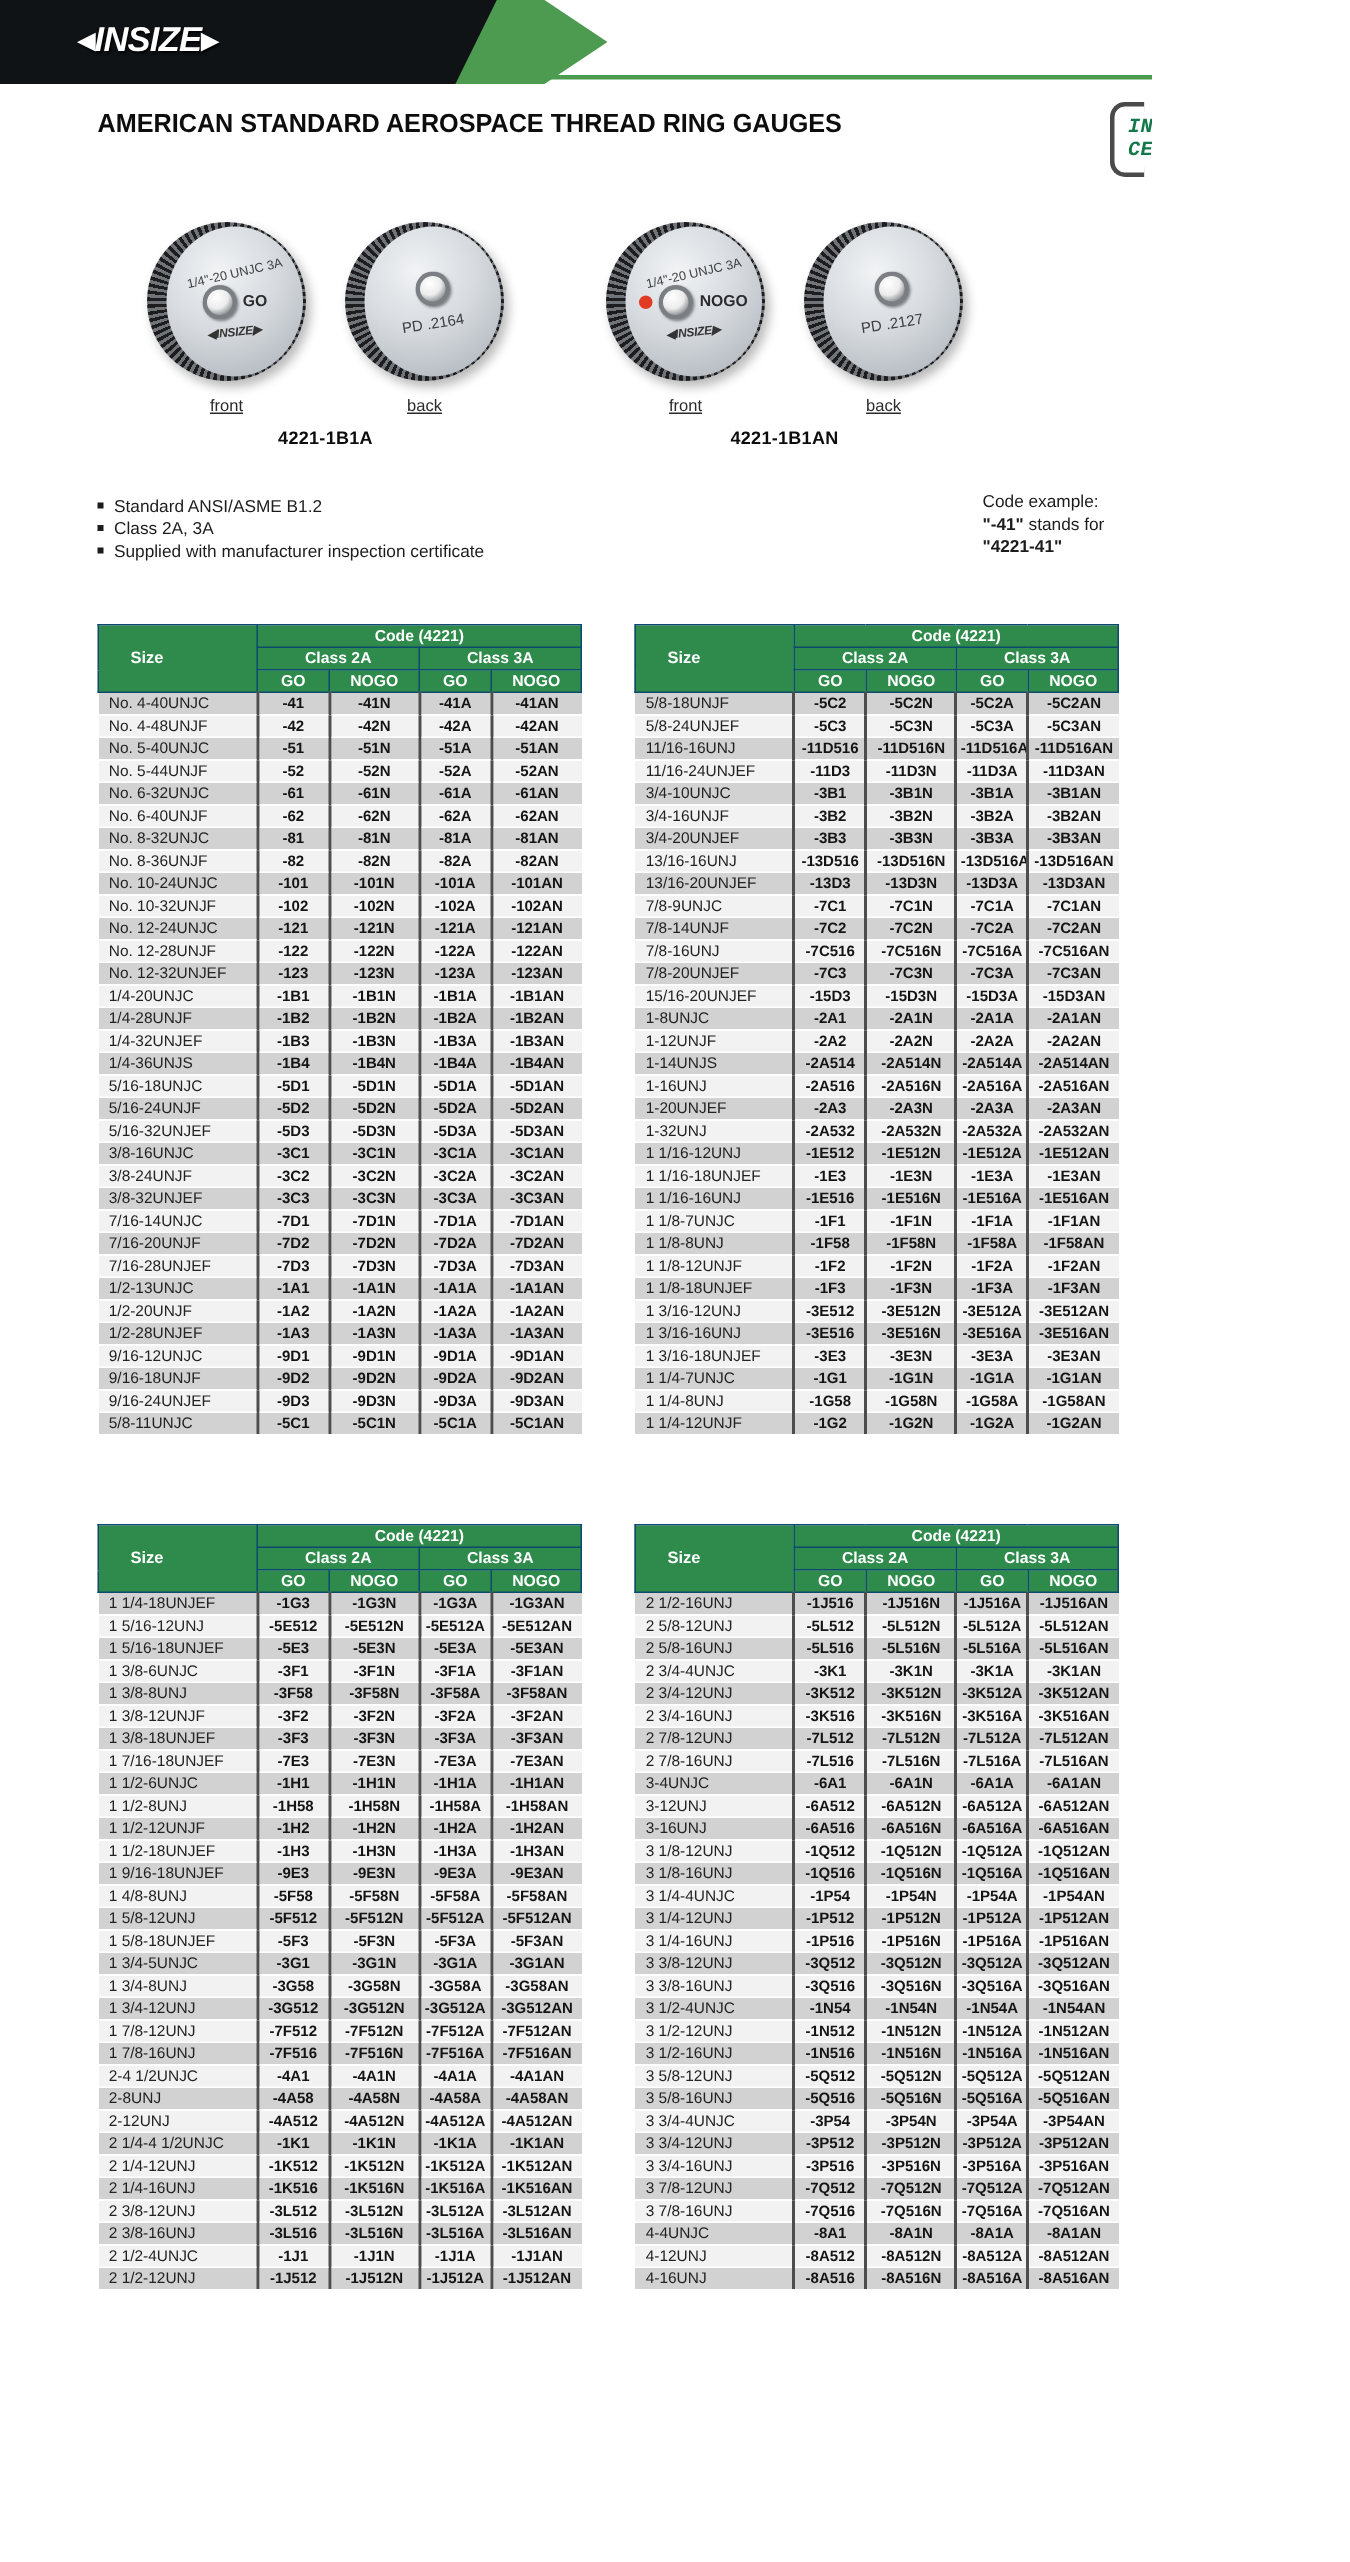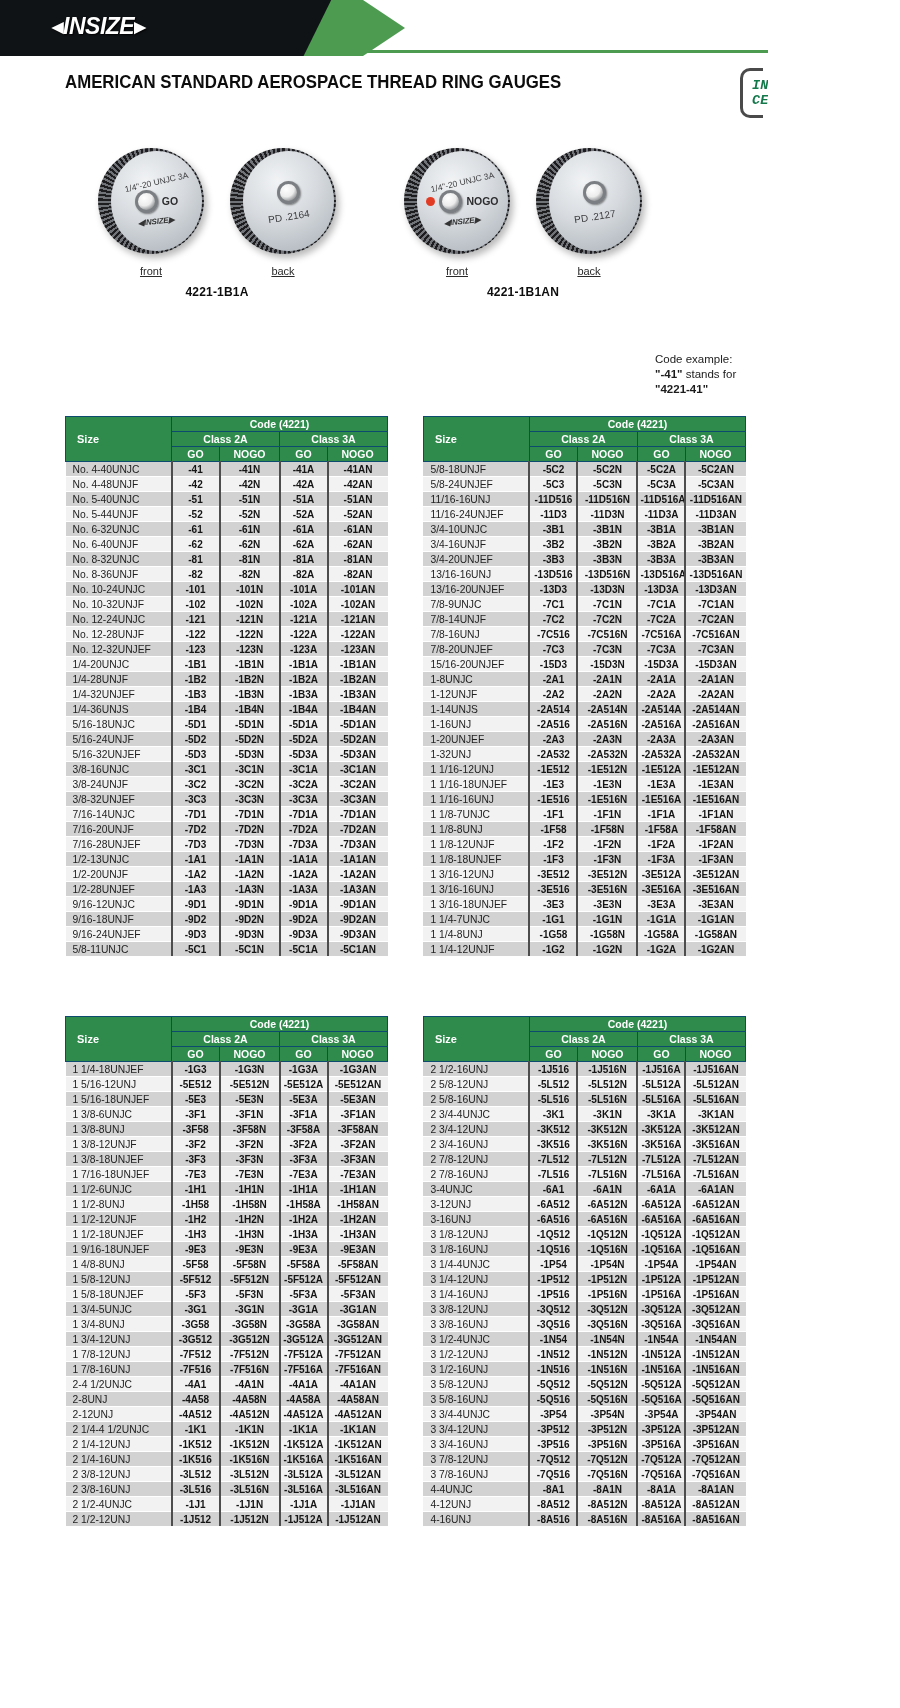--- a/index.html
+++ b/index.html
@@ -56,31 +56,31 @@
   .brand-mark { font-size:8px; font-weight:bold; font-style:italic; color:#333; margin-top:4px;
       transform:rotate(-6deg); letter-spacing:-.2px; white-space:nowrap; }
   .pd-text { font-size:10px; color:#3c3c3e; transform:rotate(-9deg); margin-top:7px; white-space:nowrap; }
   .caption { margin-top:11px; font-size:11px; color:#2a2a2a;text-decoration:underline; }
   .model { margin-top:8px; font-size:12px; font-weight:bold; color:#0d0d0d; letter-spacing:.2px; }
 
   
   .features { position:absolute; top:331px; left:65px; font-size:11.5px; color:#1c1c1c; }
   .feature { height:15px; line-height:15px; white-space:nowrap; }
   .sq { display:inline-block; width:4px; height:4px; background:#1c1c1c; margin-right:7px; vertical-align:2px; }
-  .code-example { position:absolute; top:352px; left:655px; font-size:11.5px; color:#1c1c1c; line-height:15px; }
+  .code-example { position:absolute; top:328px; left:655px; font-size:11.5px; color:#1c1c1c; line-height:15px; }
   .code-example .b { font-weight:bold; }
 
   
   .tables-row { position:absolute; left:65px; width:681px; display:flex; justify-content:space-between; }
   .row-top { top:416px; }
   .row-bottom { top:1016px; }
   table.gauge { border-collapse:collapse; width:322px; table-layout:fixed; }
   table.gauge th { background:#2e8b4c; color:#fff; font-weight:bold; font-size:10.5px;
       border:1px solid #0c4a6e; padding:0 2px; height:14px; text-align:center; }
-  table.gauge th.h-size { text-align:left; padding-left:11px; font-size:11px; }
+  table.gauge th.h-size { text-align:left; padding-left:21px; font-size:11px; }
   table.gauge td { font-size:10px; height:14px; padding:0 2px; text-align:center; font-weight:bold;
       color:#141414; border-top:1px solid #fff; border-left:2px solid #4d4d4d; white-space:nowrap;
       overflow:hidden; }
   table.gauge td.size { text-align:left; padding-left:7px; font-weight:normal; color:#222;
       border-left:none; font-size:10.3px; }
   table.gauge tr.odd td { background:#d2d2d2; }
   table.gauge tr.even td { background:#f2f2f2; }
 </style>
 </head>
 <body>
@@ -157,20 +157,25 @@
             </div>
           </div>
           <div class="caption">back</div>
         </div>
       </div>
       <div class="model">4221-1B1AN</div>
     </div>
 
   </div>
 
+  <div class="features">
+    <div class="feature"><span class="sq"></span><span>Standard ANSI/ASME B1.2</span></div>
+    <div class="feature"><span class="sq"></span><span>Class 2A, 3A</span></div>
+    <div class="feature"><span class="sq"></span><span>Supplied with manufacturer inspection certificate</span></div>
+  </div>
 
   <div class="code-example">
     <div>Code example:</div>
     <div><span class="b">"-41"</span><span> stands for </span><span class="b">"4221-41"</span></div>
   </div>
 
   <div class="tables-row row-top">
     <table class="gauge">
       <colgroup>
           <col style="width:106px">

